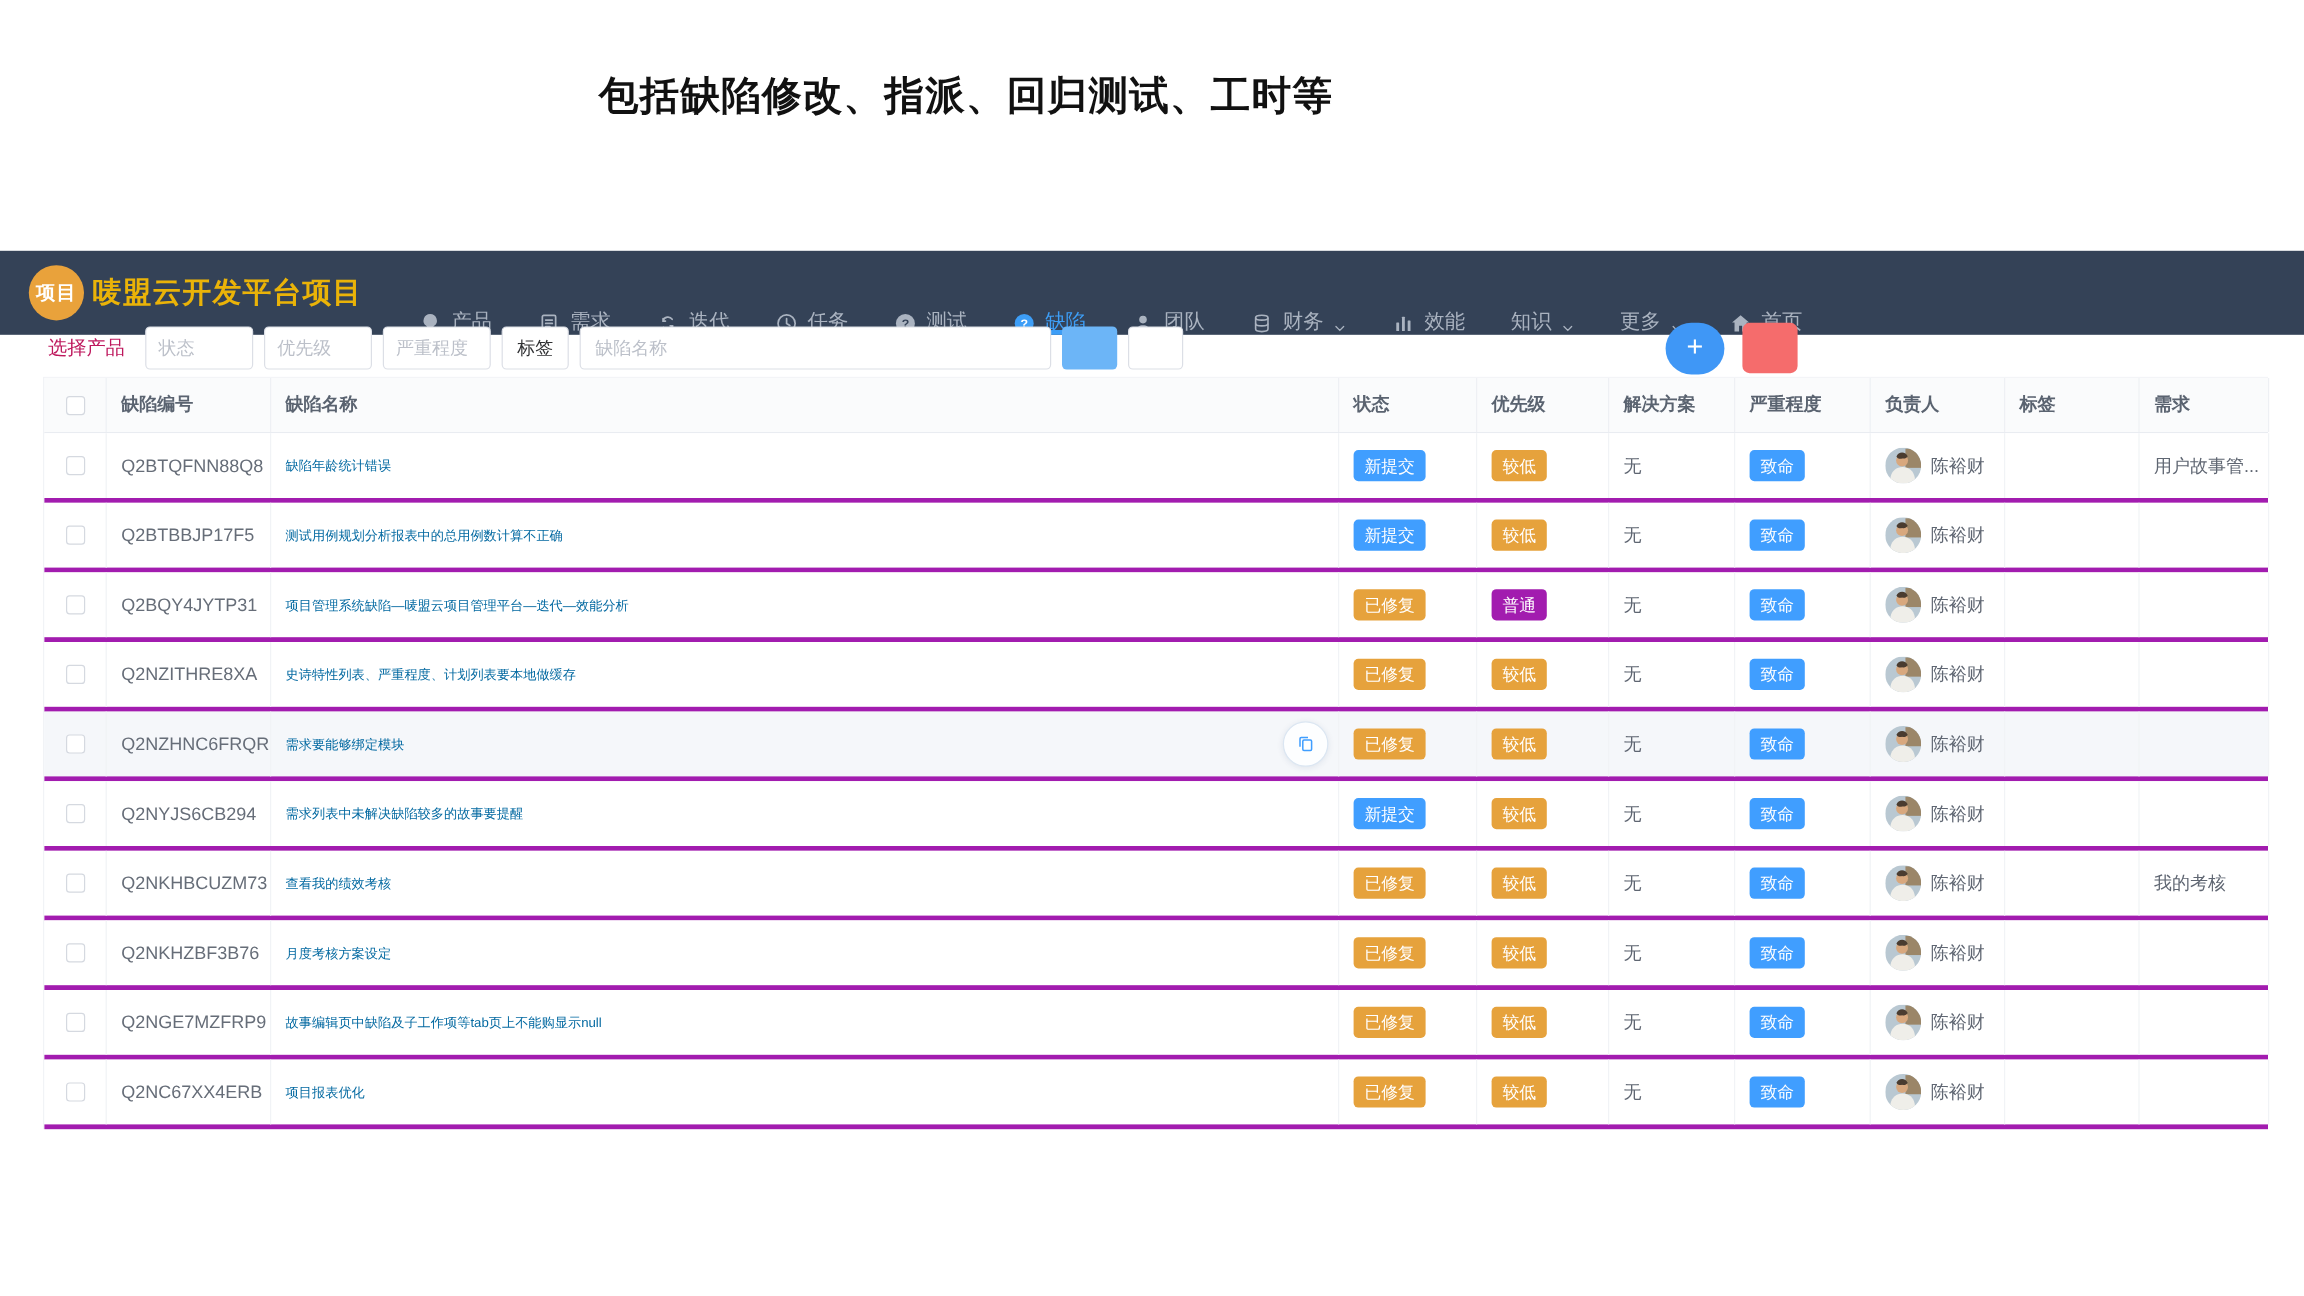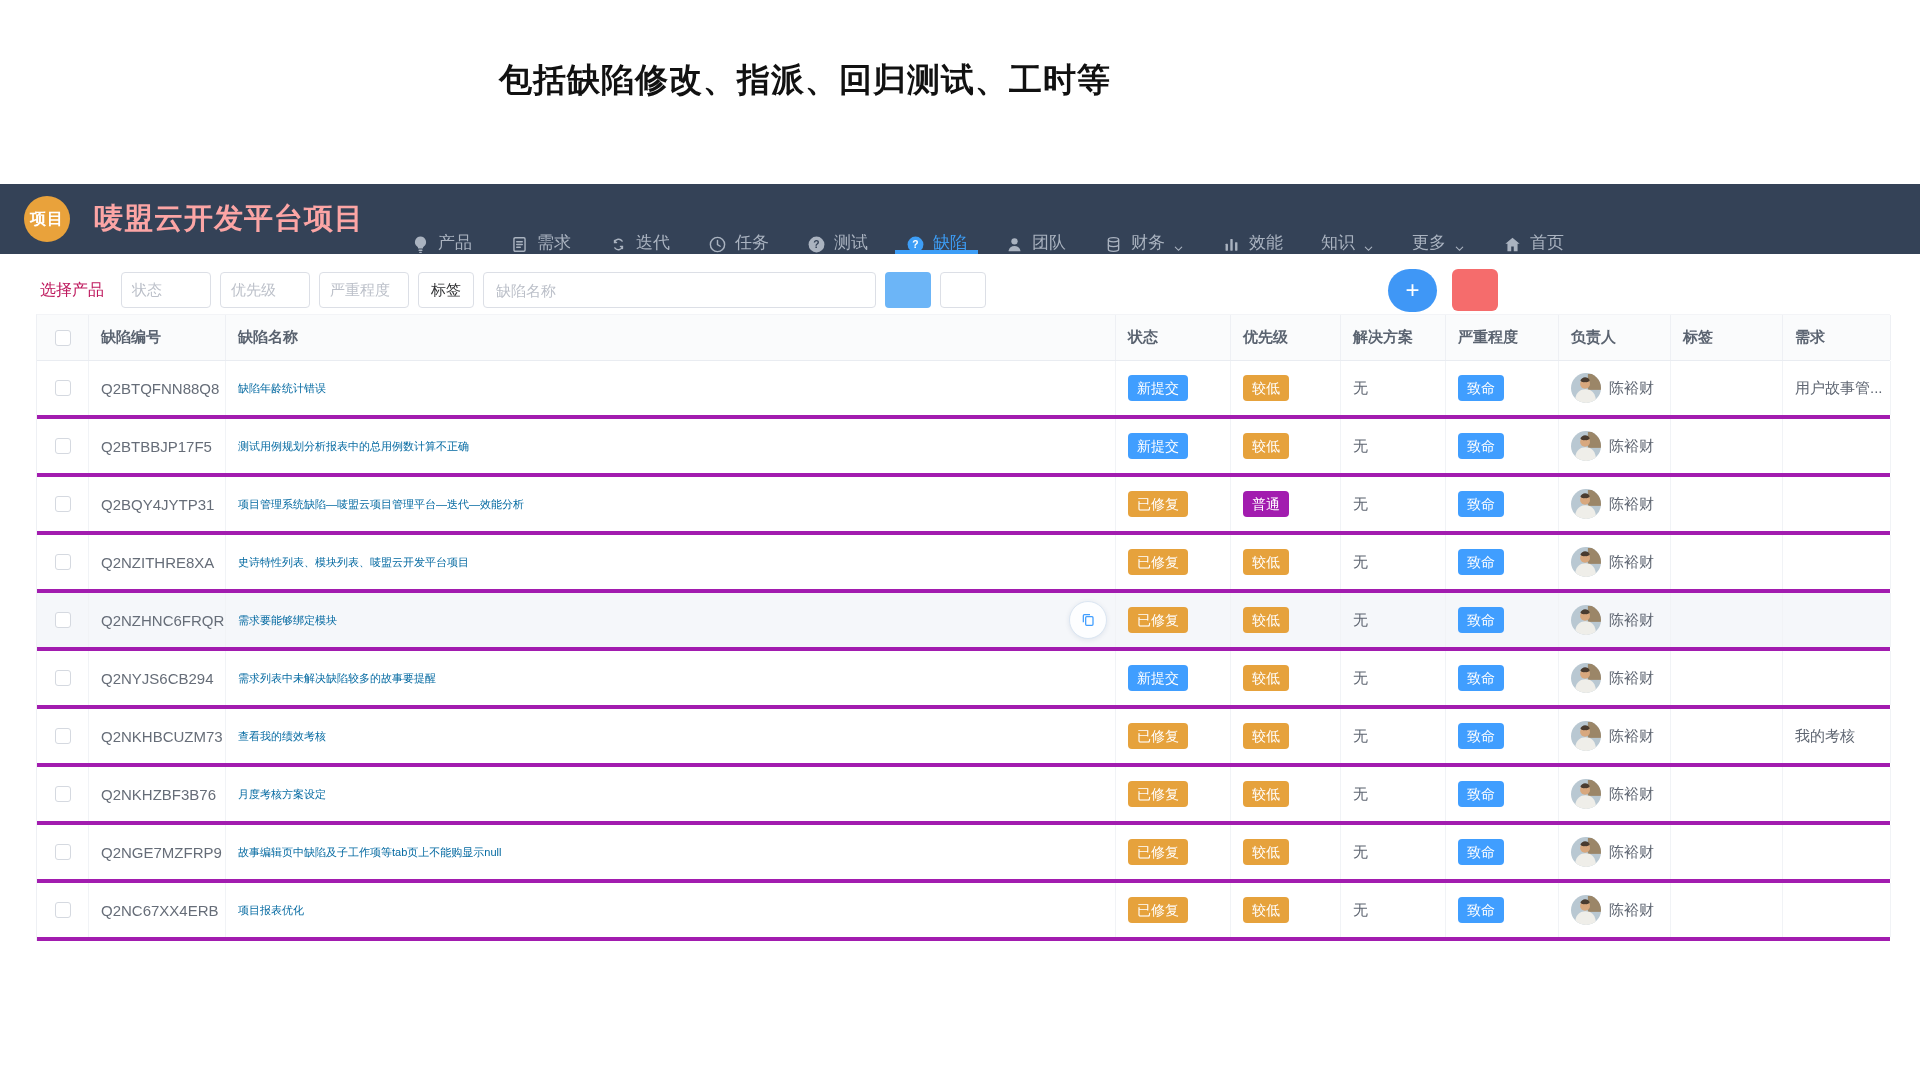--- a/index.html
+++ b/index.html
@@ -4,26 +4,26 @@
 <style>
   * { margin:0; padding:0; box-sizing:border-box; }
   html,body { width:1920px; height:1080px; background:#ffffff; font-family:"Liberation Sans","DejaVu Sans",sans-serif; overflow:hidden; }
   .page { position:relative; width:1529px; height:1080px; }
 
   
   .page-title { position:absolute; top:58px; left:805px; transform:translateX(-50%);
     font-size:33px; font-weight:600; color:#111; letter-spacing:1px; white-space:nowrap; }
 
   
-  .navbar { position:absolute; top:184px; left:0; width:1920px; height:70px;
+  .navbar { position:absolute; top:209px; left:0; width:1920px; height:70px;
     background:#344257; display:flex; align-items:center; padding-left:24px; }
   .brand { display:flex; align-items:center; }
   .logo { width:46px; height:46px; border-radius:50%; background:#e9a23b; color:#fff;
     font-size:16px; font-weight:700; display:flex; align-items:center; justify-content:center; letter-spacing:1px; }
-  .project-title { margin-left:24px; color:#fca5a5; font-size:29px; font-weight:700; letter-spacing:1px; white-space:nowrap; }
+  .project-title { margin-left:7px; color:#eab308; font-size:24px; font-weight:700; letter-spacing:1px; white-space:nowrap; }
   .nav-items { display:flex; align-items:center; height:100%; margin-left:28px; }
   .nav-item { position:relative; display:flex; align-items:flex-end; gap:8px; height:100%;
     padding:0 19px; color:#aab3c0; font-size:17px; cursor:pointer; white-space:nowrap; }
   .nav-item.active { color:#3d9ef7; }
   .nav-item.active::after { content:""; position:absolute; left:8px; right:8px; bottom:0; height:4px; background:#3d9ef7; }
   .icon { display:inline-flex; align-items:center; justify-content:center; }
   .icon svg { width:19px; height:19px; display:block; }
   .icon.chev svg { width:11px; height:11px; }
   .nav-item .qc-mark { fill:#344257; }
   .nav-item.active .qc-mark { fill:#ffffff; }
@@ -402,21 +402,21 @@
           </div>
         </div>
         <div class="grid-row trow">
           <div class="td cb-cell">
             <span class="checkbox"></span>
           </div>
           <div class="td">
             <span class="cell-id">Q2NZITHRE8XA</span>
           </div>
           <div class="td">
-            <span class="cell-name">史诗特性列表、模块列表、唛盟云开发平台项目</span>
+            <span class="cell-name">史诗特性列表、严重程度、计划列表要本地做缓存</span>
           </div>
           <div class="td">
             <span class="badge orange">已修复</span>
           </div>
           <div class="td">
             <span class="badge orange">较低</span>
           </div>
           <div class="td">
             <span class="cell-text">无</span>
           </div>

